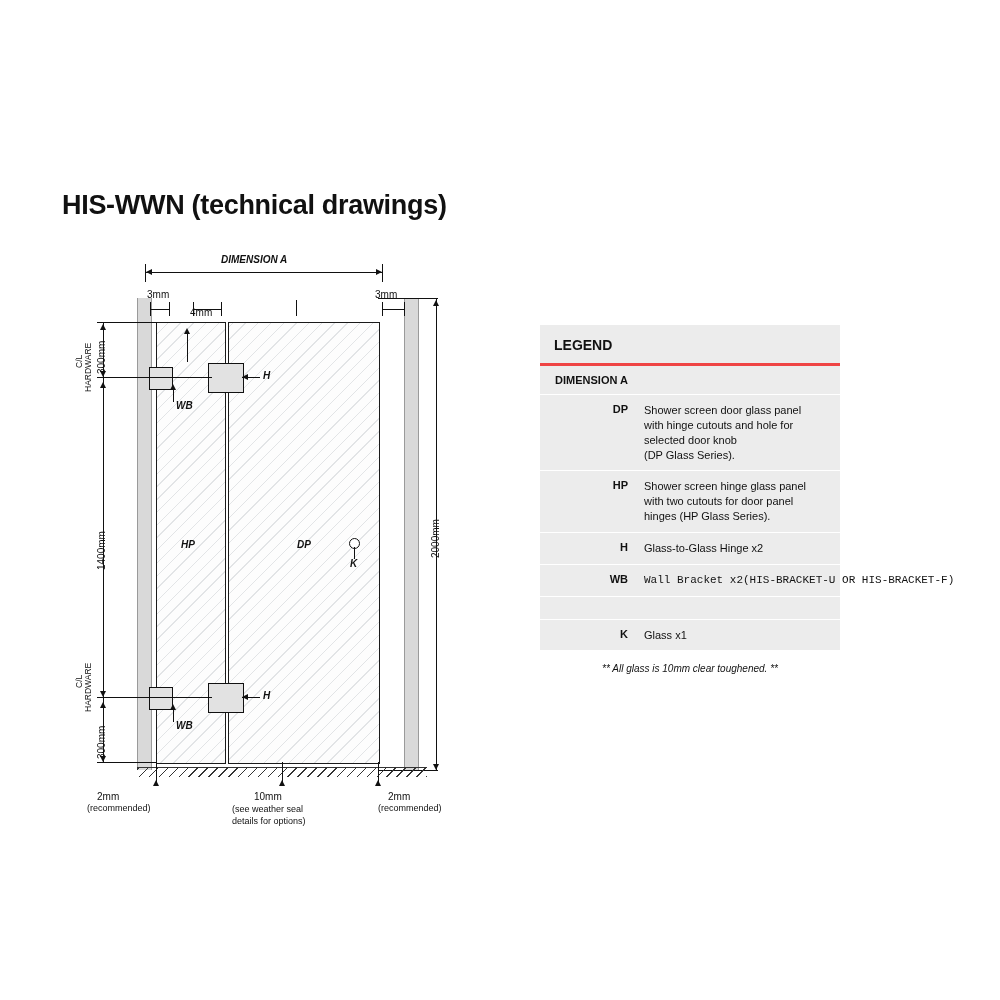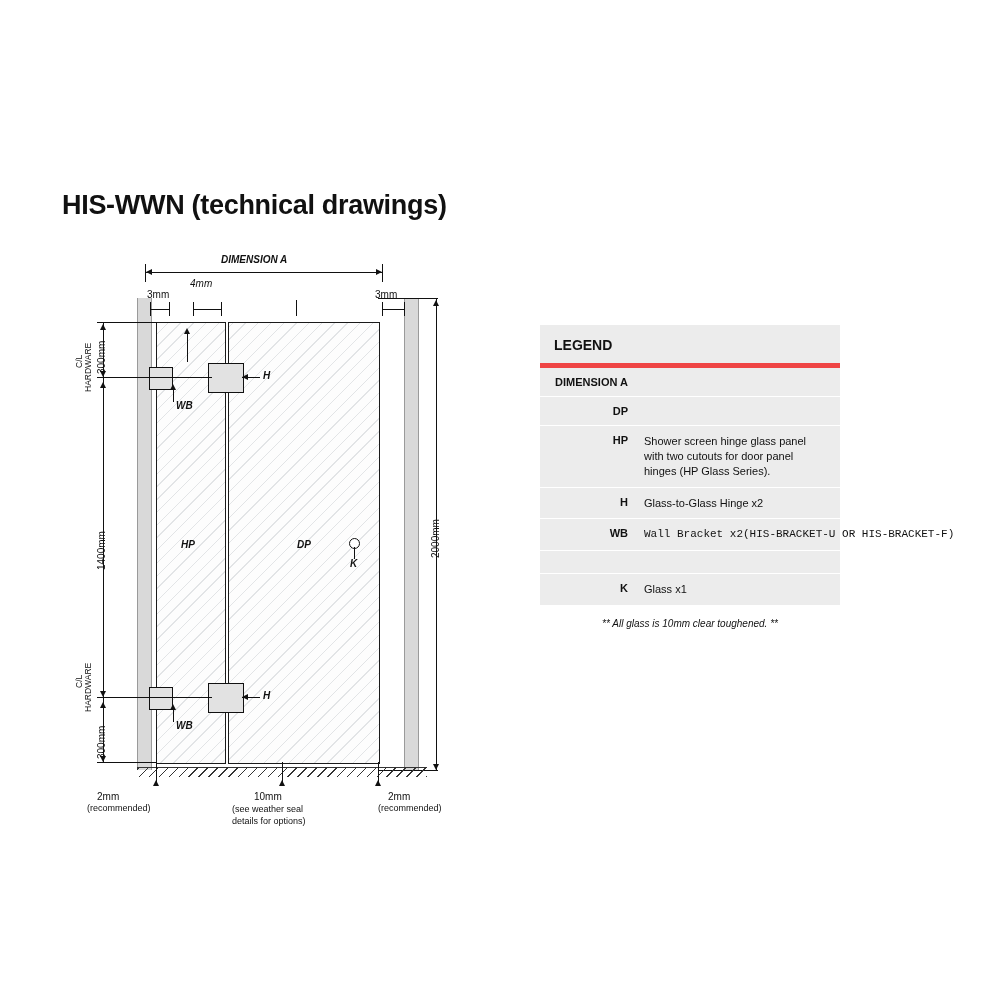--- a/index.html
+++ b/index.html
@@ -136,21 +136,21 @@
     left: 540px;
     top: 325px;
     width: 300px;
     background: #ececec;
     font-size: 11px;
   }
   .legend-title {
     font-size: 14px;
     font-weight: bold;
     padding: 12px 14px 10px 14px;
-    border-bottom: 5px solid #ef4444;
+    border-bottom: 3px solid #ef4444;
   }
   .legend-row {
     display: flex;
     border-bottom: 1px solid #ffffff;
     min-height: 26px;
   }
   .legend-key {
     width: 96px;
     flex: 0 0 96px;
     text-align: right;
@@ -204,21 +204,21 @@
   <div class="line-h" style="left:133px; top:69px; width:28px;"></div>
   <div class="line-h" style="left:322px; top:69px; width:22px;"></div>
   <div class="line-v" style="left:90px; top:62px; height:14px;"></div>
   <div class="line-v" style="left:109px; top:62px; height:14px;"></div>
   <div class="line-v" style="left:133px; top:62px; height:14px;"></div>
   <div class="line-v" style="left:161px; top:62px; height:14px;"></div>
   <div class="line-v" style="left:236px; top:60px; height:16px;"></div>
   <div class="line-v" style="left:322px; top:62px; height:14px;"></div>
   <div class="line-v" style="left:344px; top:62px; height:14px;"></div>
   <div class="lbl" style="left:87px; top:49px;">3mm</div>
-  <div class="lbl" style="left:130px; top:38px;font-style:italic;">4mm</div>
+  <div class="lbl" style="left:130px; top:67px;">4mm</div>
   <div class="lbl" style="left:315px; top:49px;">3mm</div>
 
   <div class="glass" style="left:96px; top:82px; width:68px; height:440px;"></div>
   <div class="glass" style="left:168px; top:82px; width:150px; height:440px;"></div>
 
   <div class="lbl italic bold" style="left:121px; top:299px;">HP</div>
   <div class="lbl italic bold" style="left:237px; top:299px;">DP</div>
 
   <div class="hinge" style="left:148px; top:123px; width:34px; height:28px;"></div>
   <div class="hinge" style="left:148px; top:443px; width:34px; height:28px;"></div>
@@ -297,20 +297,24 @@
 
 <div class="legend">
   <div class="legend-title">LEGEND</div>
 
   <div class="legend-row">
     <div class="legend-key">DIMENSION A</div>
   </div>
 
   <div class="legend-row">
     <div class="legend-key">DP</div>
+    <div class="legend-val">Shower screen door glass panel
+with hinge cutouts and hole for
+selected door knob
+(DP Glass Series).</div>
   </div>
 
   <div class="legend-row">
     <div class="legend-key">HP</div>
     <div class="legend-val">Shower screen hinge glass panel
 with two cutouts for door panel
 hinges (HP Glass Series).</div>
   </div>
 
   <div class="legend-row">

